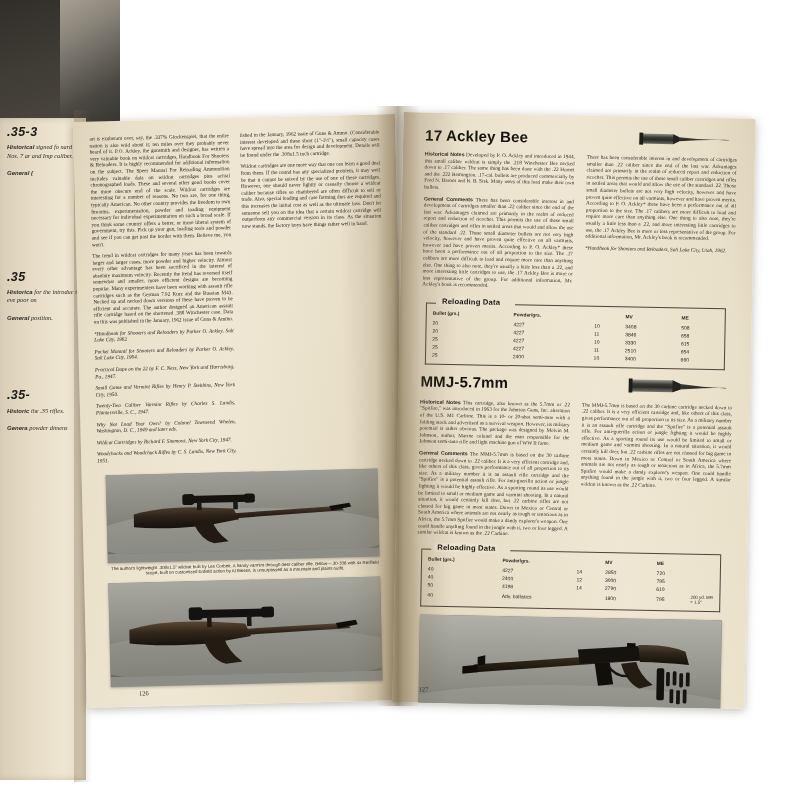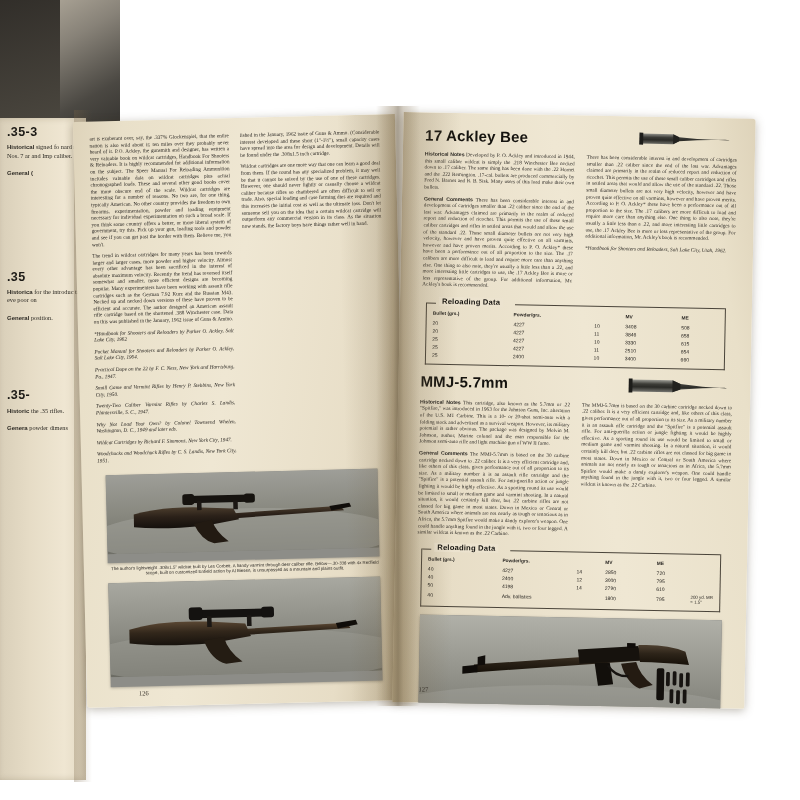--- a/index.html
+++ b/index.html
@@ -29,20 +29,21 @@
   .underpage{
     position:absolute;left:0;top:118px;width:86px;height:662px;
     background:linear-gradient(90deg,#d9cfb9 0%, #e6dcc6 35%, #efe6d2 75%, #e2d8c2 100%);
     box-shadow:inset -3px 0 6px rgba(90,75,50,.25);
     overflow:hidden;
   }
   .underpage .col{
     position:absolute;left:7px;top:10px;width:80px;
     font-size:6.3px;line-height:8.4px;color:#2d2a24;
     font-family:"Liberation Serif", serif;
+    font-style:italic;
   }
   .under-h{
     font-family:"Liberation Sans", sans-serif;
     font-weight:bold;font-size:12.5px;letter-spacing:.4px;color:#1c1a16;
     margin:0 0 7px 0;
   }
   .under-lbl{font-family:"Liberation Sans", sans-serif;font-weight:bold;font-size:6px;}
   .under-p{margin:0 0 9px 0;}
 
   

